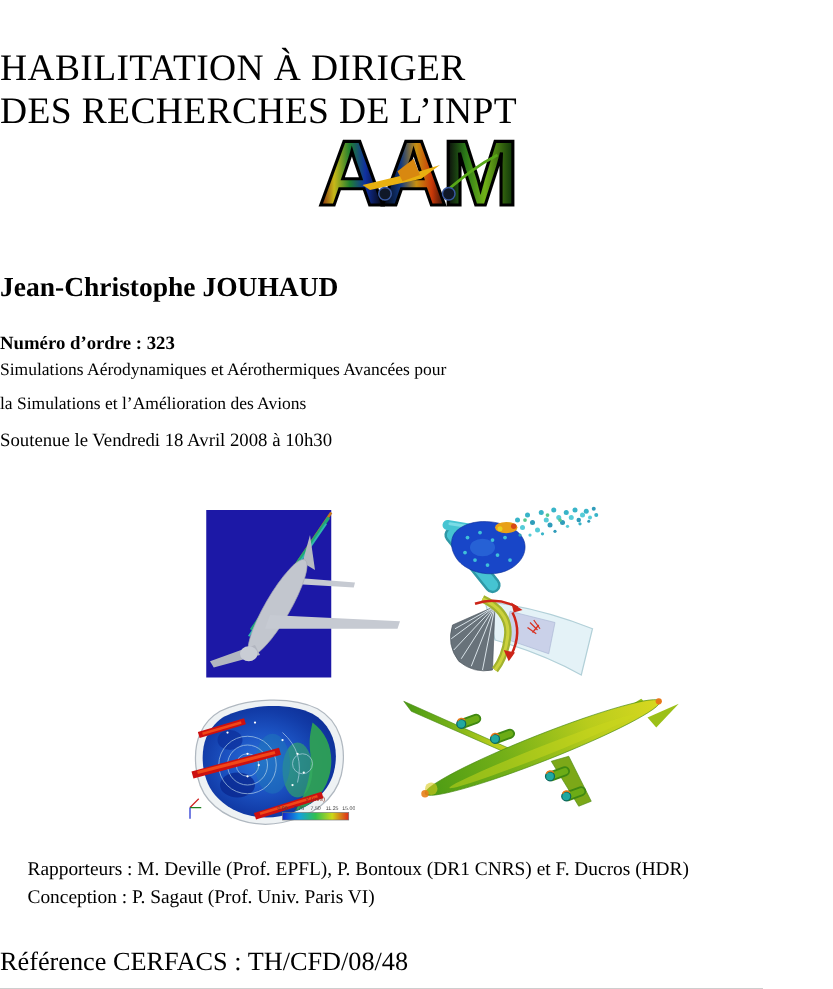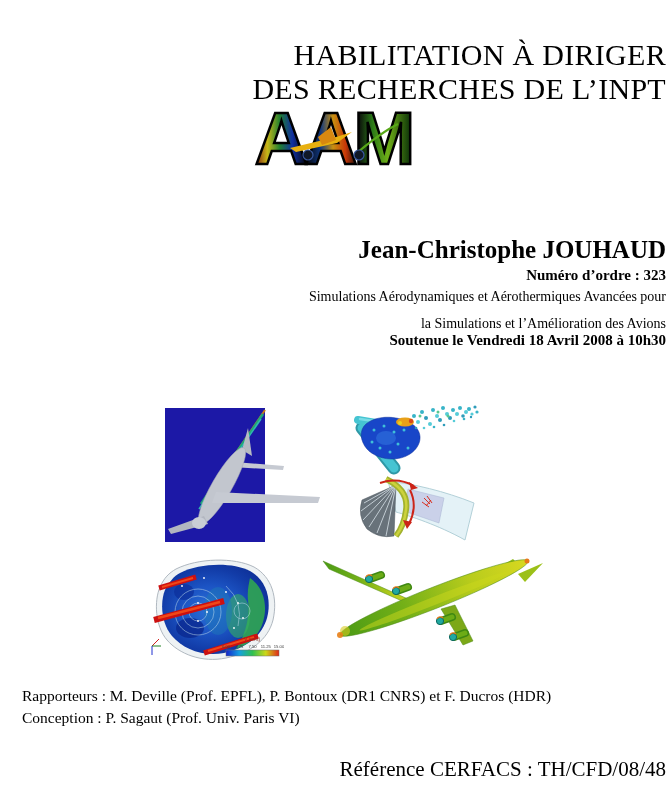--- a/index.html
+++ b/index.html
@@ -2,38 +2,38 @@
 <html><head>
 <meta charset="utf-8">
 <style>
   html,body { margin:0; padding:0; background:#888; }
   .page {
     position:relative; width:666px; height:791px; margin:0 auto;
     background:#ffffff; color:#000;
     font-family:"Liberation Serif", serif;
     overflow:hidden;
   }
-  .centered { position:absolute; left:0; width:666px; text-align:right; }
+  .centered { position:absolute; left:0; width:666px; text-align:left; }
 
   .main-title { top:38px; font-size:30px; line-height:34px; font-weight:400; letter-spacing:0.3px; }
 
   .logo-block { position:absolute; left:233px; top:110px; width:200px; }
   .logo-letters { display:block; margin:0 auto; }
   .logo-caption-row { position:relative; width:200px; height:32px; margin-top:1px; }
   .logo-caption {
     position:absolute; right:38px; top:2px; text-align:right;
     font-family:"Liberation Sans", sans-serif; font-weight:bold;
     font-size:9.5px; line-height:10.5px; letter-spacing:0.3px; color:#000;
   }
   .cerfacs-mark { position:absolute; right:4px; top:0; }
 
-  .author-name { top:217px; font-size:25px; font-weight:bold;margin-top:19px; }
+  .author-name { top:217px; font-size:22px; font-weight:bold; }
   .order-number { top:267px; font-size:15px; font-weight:bold; }
   .thesis-title { top:283px; font-size:14px; line-height:27px; }
-  .defense-line { top:332px; font-size:15px; font-weight:bold; }
+  .defense-line { top:345px; font-size:15px; font-weight:normal; }
 
   .fig { position:absolute; }
 
   .committee {
     position:absolute; left:22px; top:685px;
     font-size:15.5px; line-height:21.5px;
   }
   .reference { top:757px; font-size:21px; }
 </style>
 </head>

